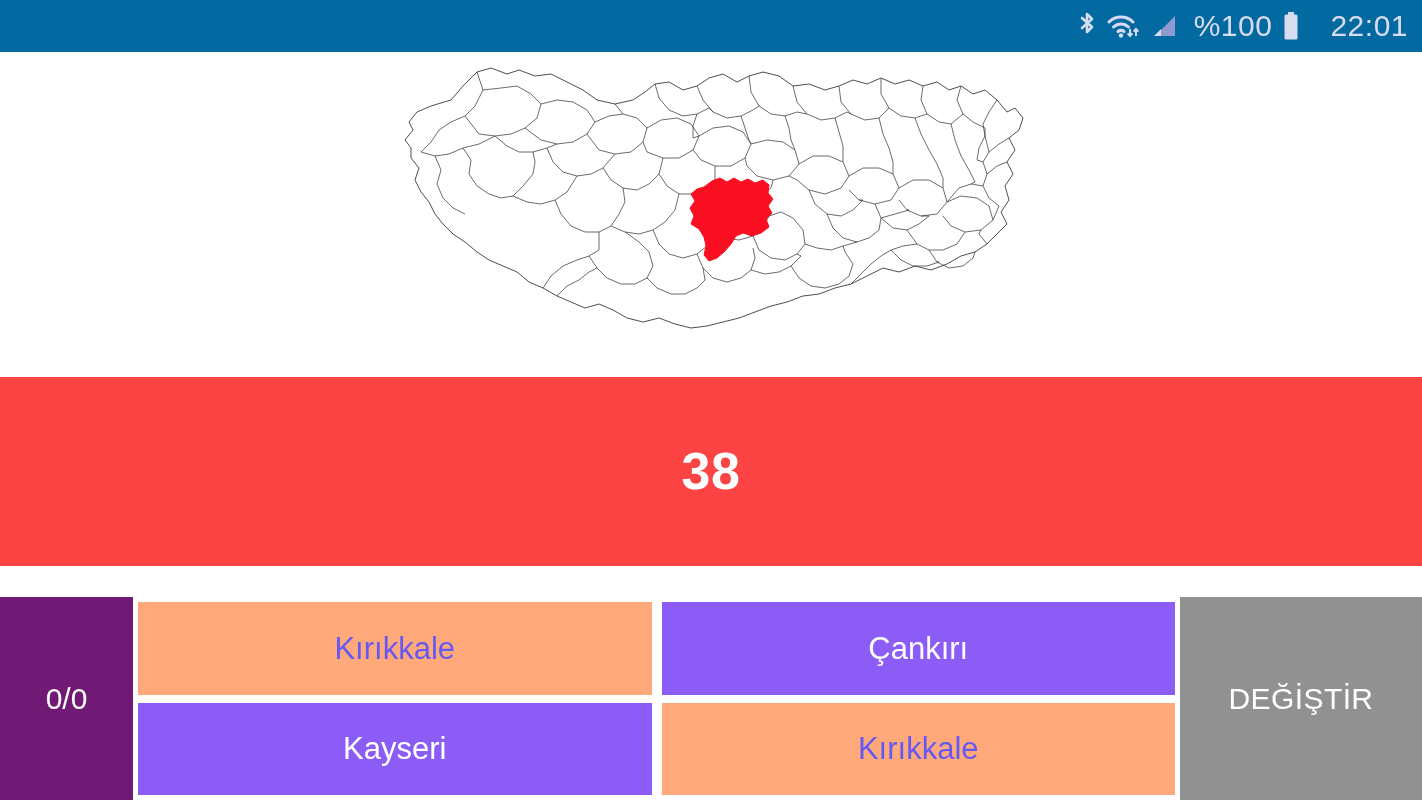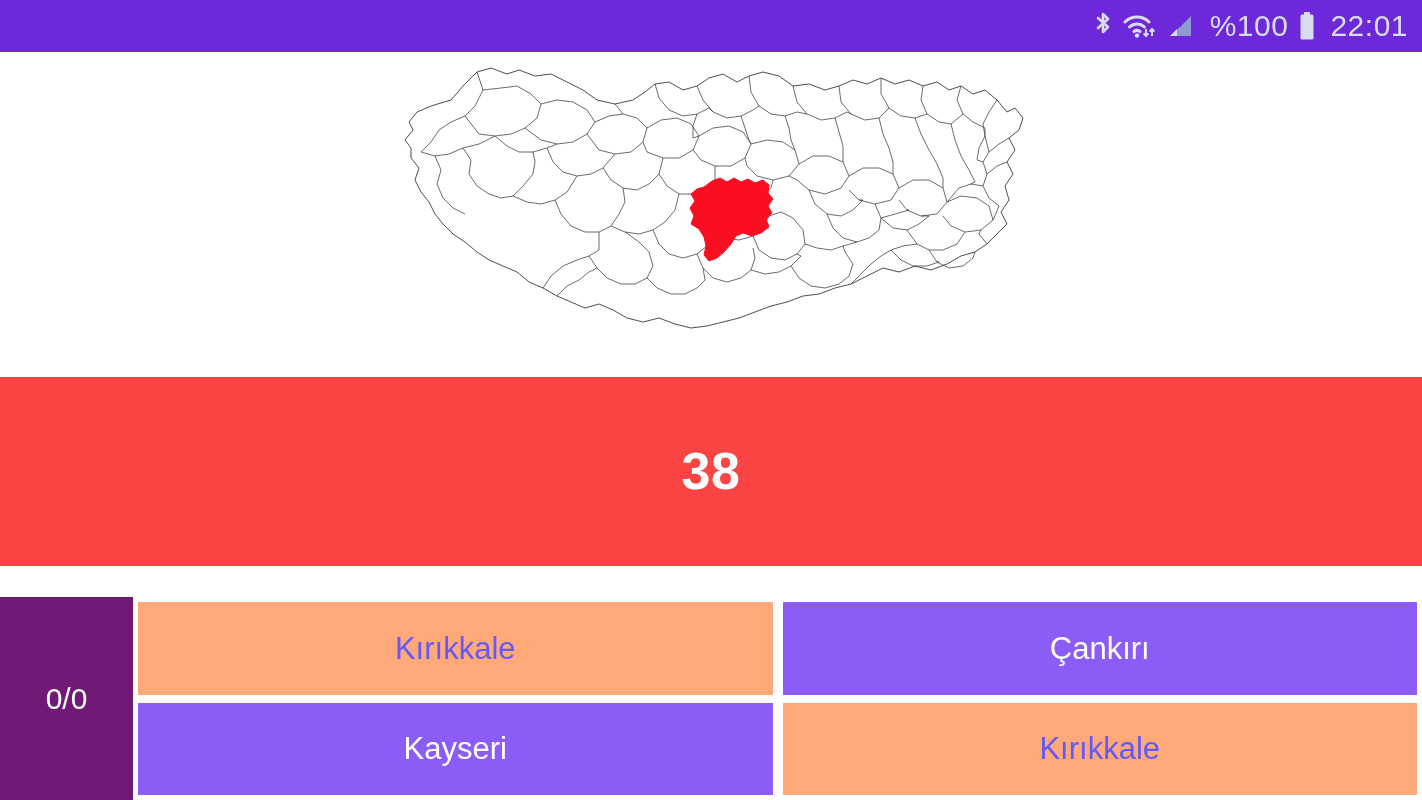--- a/index.html
+++ b/index.html
@@ -14,21 +14,21 @@
     font-family: "Liberation Sans", sans-serif;
     -webkit-font-smoothing: antialiased;
   }
 
   
   .status-bar {
     position: absolute;
     left: 0; top: 0;
     width: 1422px;
     height: 52px;
-    background: #6d28d9;
+    background: #0369a1;
     display: flex;
     align-items: center;
     justify-content: flex-end;
     box-sizing: border-box;
     padding-right: 14px;
   }
   .status-icons {
     display: flex;
     align-items: center;
     gap: 9px;
@@ -40,21 +40,21 @@
     justify-content: center;
   }
   .status-text {
     color: #d7dcf0;
     font-size: 30px;
     letter-spacing: 0.5px;
     line-height: 1;
     font-family: "Liberation Sans", sans-serif;
   }
   .battery-pct { margin-left: 6px; }
-  .clock { margin-left: 4px; }
+  .clock { margin-left: 20px; }
 
   
   .map-panel {
     position: absolute;
     left: 0; top: 52px;
     width: 1422px;
     height: 325px;
     background: #ffffff;
     overflow: hidden;
   }
@@ -314,14 +314,17 @@
       <span>Çankırı</span>
     </div>
     <div class="option-btn opt-purple">
       <span>Kayseri</span>
     </div>
     <div class="option-btn opt-peach">
       <span>Kırıkkale</span>
     </div>
   </div>
 
+  <div class="change-box">
+    <span>DEĞİŞTİR</span>
+  </div>
 
 </div>
 
 </body></html>

